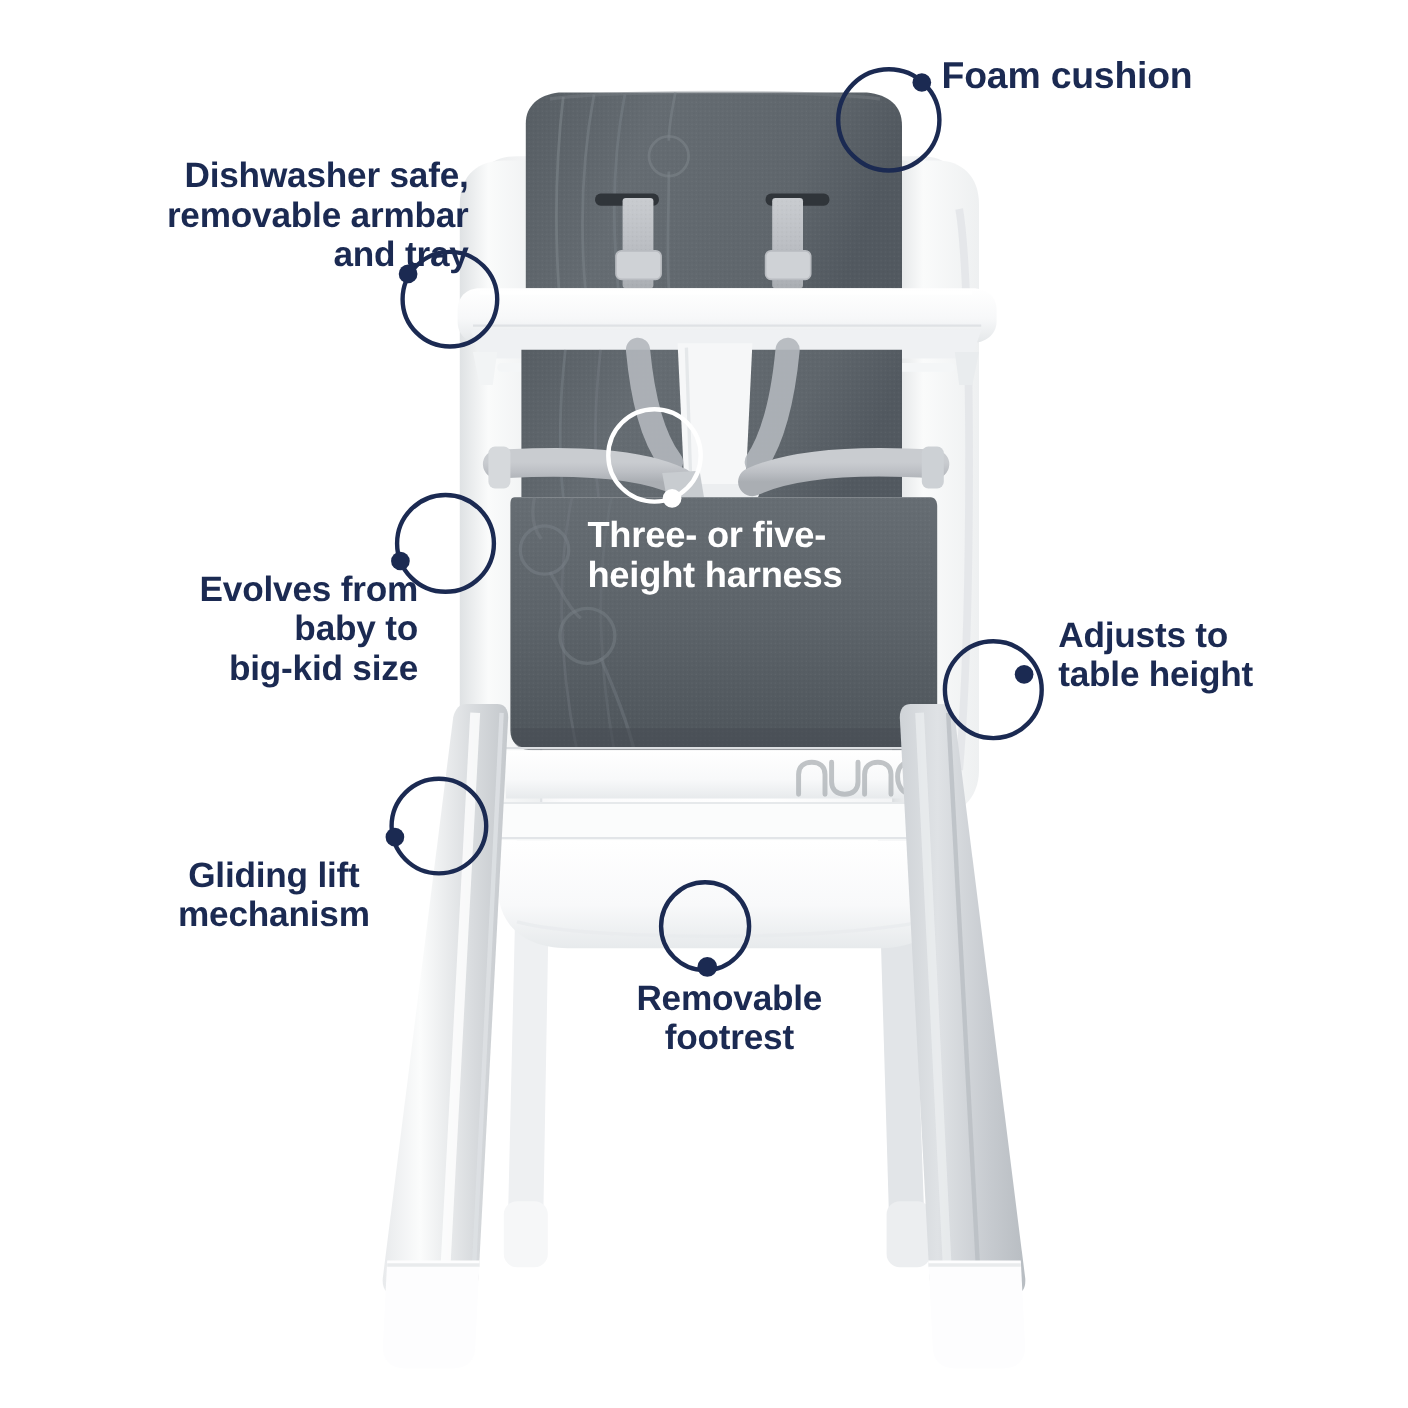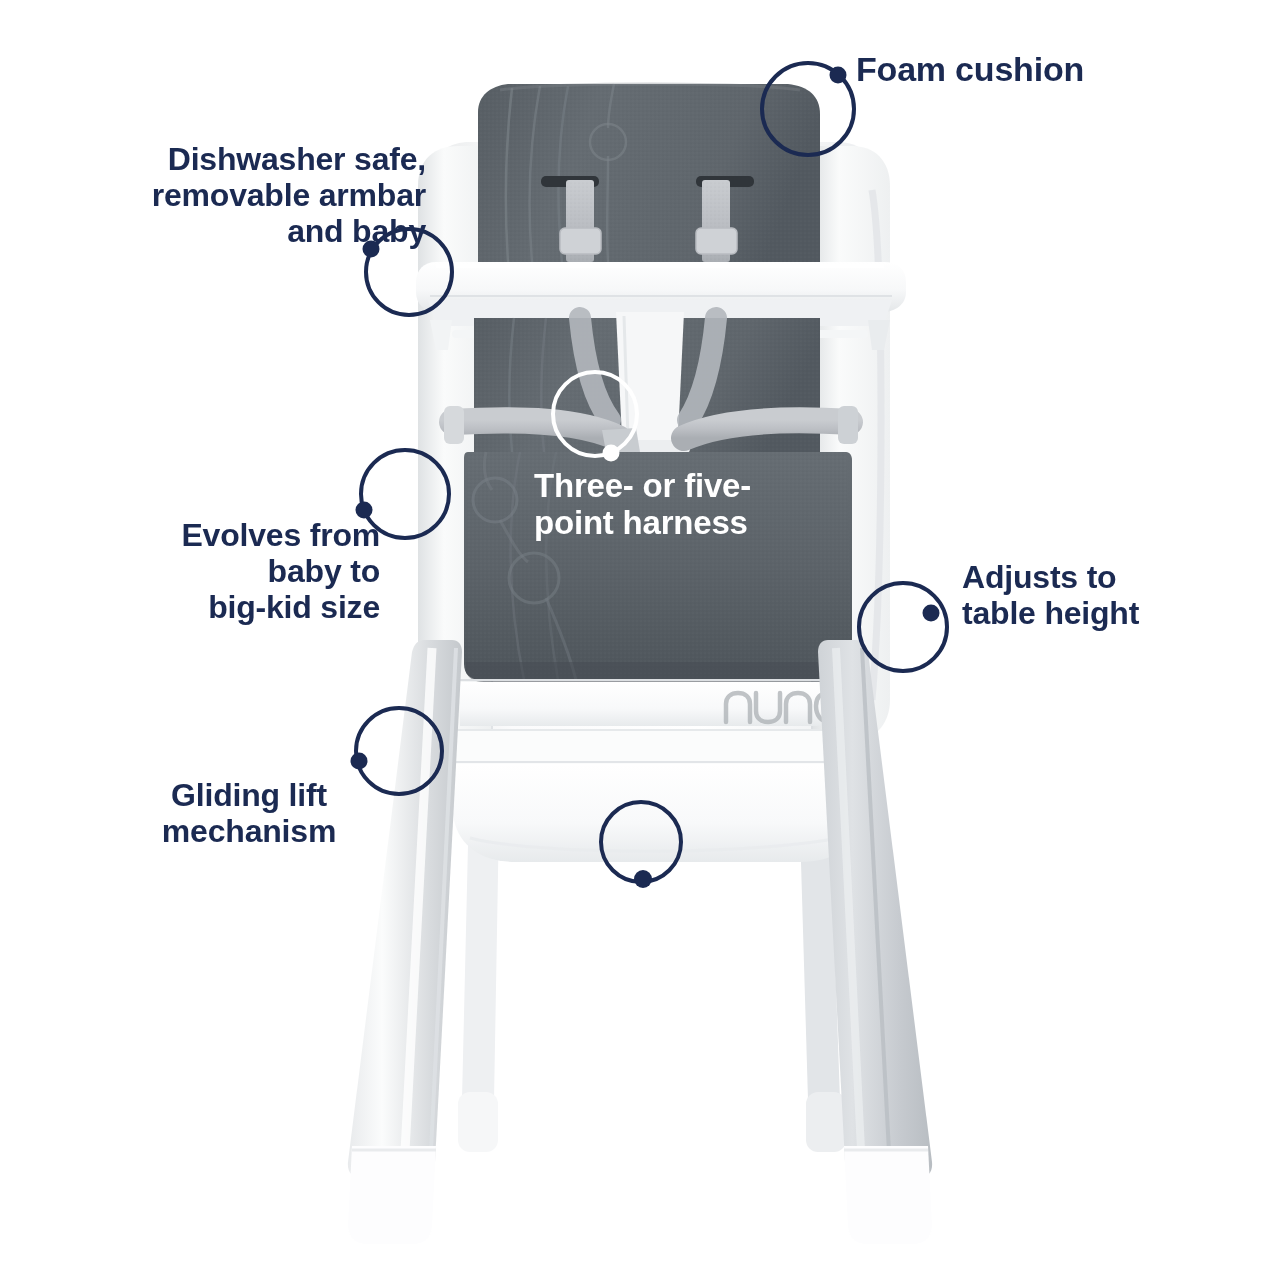--- a/index.html
+++ b/index.html
@@ -340,29 +340,31 @@
     <g>
       <circle cx="641" cy="842" r="40" fill="none" stroke="#1b2a52" stroke-width="4"></circle>
       <circle cx="643" cy="879" r="9" fill="#1b2a52"></circle>
     </g>
   </svg>
 
   <div class="callout-label lbl-foam">Foam cushion</div>
 
   <div class="callout-label lbl-dish">Dishwasher safe,
 removable armbar
-and baby</div>
+and tray</div>
 
   <div class="callout-label light lbl-harness">Three- or five-
-point harness</div>
+height harness</div>
 
   <div class="callout-label lbl-evolves">Evolves from
 baby to
 big-kid size</div>
 
   <div class="callout-label lbl-gliding">Gliding lift
 mechanism</div>
 
   <div class="callout-label lbl-adjusts">Adjusts to
 table height</div>
 
+  <div class="callout-label lbl-footrest">Removable
+footrest</div>
 
 </div>
 
 </body></html>

